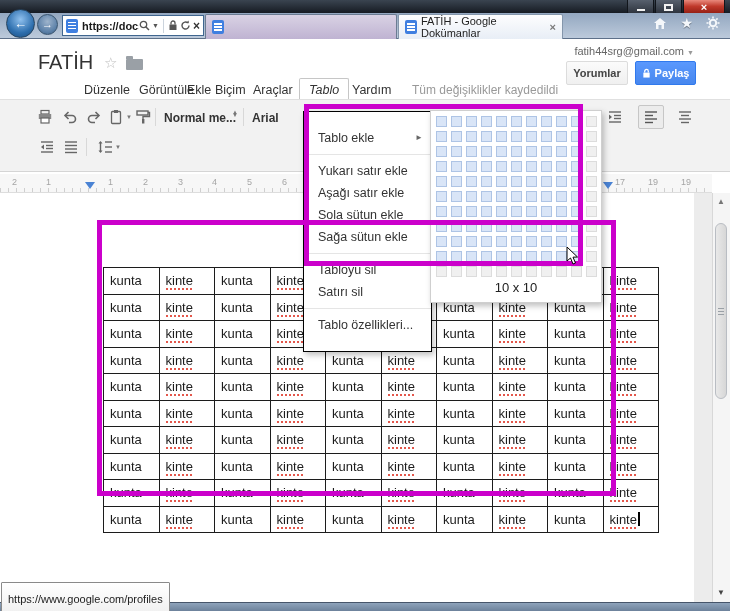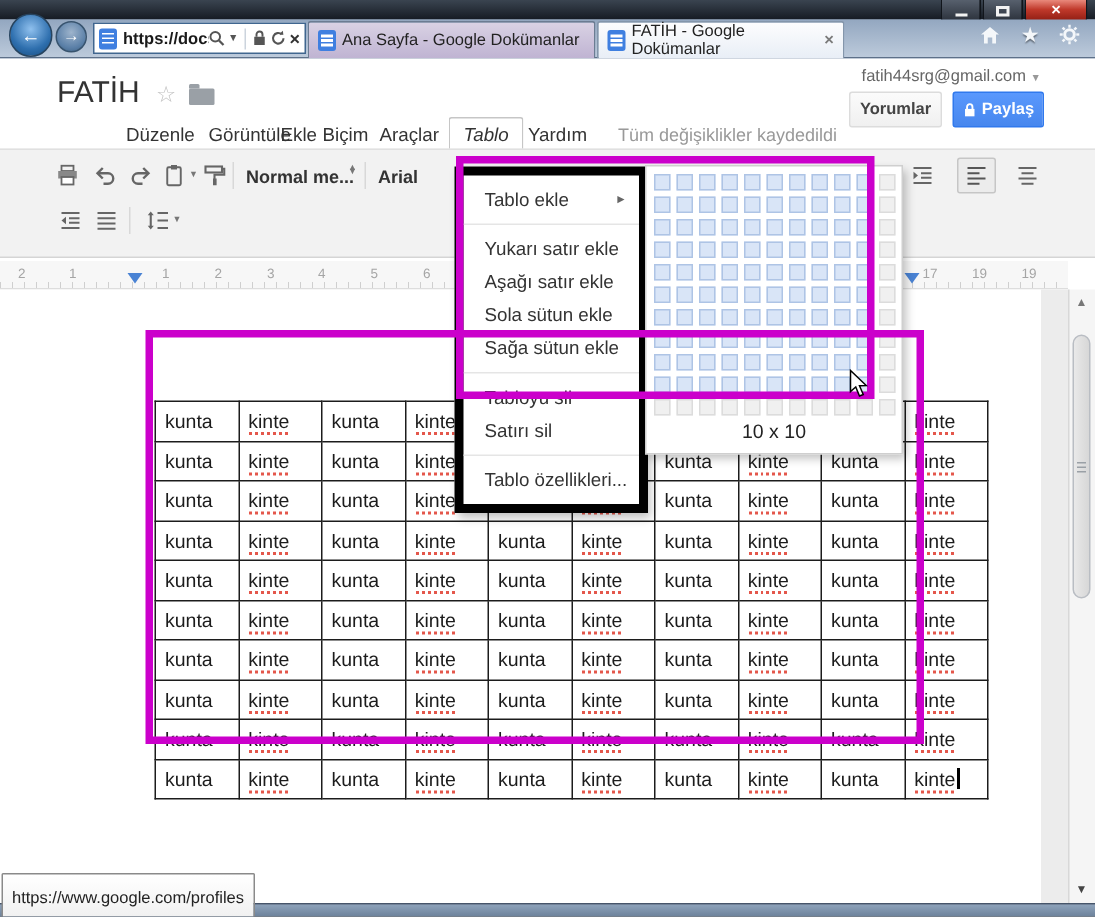--- a/index.html
+++ b/index.html
@@ -92,21 +92,21 @@
   
   .doc-table{position:absolute;left:103px;top:74px;border-collapse:collapse;z-index:1;}
   .doc-table td{border:1px solid #1c1c1c;width:48.5px;height:25.5px;padding:0 0 0 6px;
     font-size:13px;color:#1c1c1c;vertical-align:middle;white-space:nowrap;}
   .miss{position:relative;display:inline-block;}
   .miss::after{content:"";position:absolute;left:0;right:0;bottom:-2px;height:2px;
     background-image:repeating-linear-gradient(90deg,#e4574b 0 2px,transparent 2px 4px);}
   .caret-bar{display:inline-block;width:2px;height:14px;background:#000;vertical-align:-2px;margin-left:1px;}
   
   .tablo-menu{position:absolute;left:303px;top:111px;width:129px;background:#fff;
-    border:6px solid #000000;box-shadow:2px 3px 6px rgba(0,0,0,.25);z-index:20;padding:5px 0;box-sizing:border-box;}
+    border:1px solid #000000;box-shadow:2px 3px 6px rgba(0,0,0,.25);z-index:20;padding:15px 0;box-sizing:border-box;}
   .tm-item{position:relative;height:22px;line-height:22px;padding-left:14px;font-size:12.5px;color:#333;white-space:nowrap;}
   .tm-arrow{position:absolute;right:8px;top:0;font-size:8px;color:#666;}
   .tm-sep{height:1px;background:#e5e5e5;margin:5px 0;}
   
   .grid-panel{position:absolute;left:430px;top:110px;width:172px;height:193px;background:#fff;
     border:1px solid #cfcfcf;box-shadow:2px 3px 6px rgba(0,0,0,.25);z-index:21;box-sizing:border-box;padding:5px;}
   .grid-cells{display:grid;grid-template-columns:repeat(11,11px);grid-auto-rows:11px;gap:4px;}
   .gc{width:11px;height:11px;box-sizing:border-box;}
   .gc.sel{background:#d9e5f7;border:1px solid #aec4e5;}
   .gc.unsel{background:#f0f0f0;border:1px solid #dcdcdc;}
@@ -174,21 +174,20 @@
             <path d="M9 5.5 a3.5 3.5 0 1 1 -1.2 -2.6" fill="none" stroke="#555" stroke-width="1.4"></path>
             <path d="M8.6 0.5 L8.9 3.3 L6.2 2.7 Z" fill="#555"></path>
           </svg>
         </span>
       <span class="stop-x">×</span>
     </span>
   </div>
 
   <div class="tab inactive">
     <span class="favicon"></span>
-    <span>Ana Sayfa - Google Dokümanlar</span>
   </div>
   <div class="tab active">
     <span class="favicon"></span>
     <span>FATİH - Google Dokümanlar</span>
     <span class="tab-close">×</span>
   </div>
 
   <div class="chrome-icons">
     <span class="ci">
         <svg width="14" height="13" viewBox="0 0 14 13">

